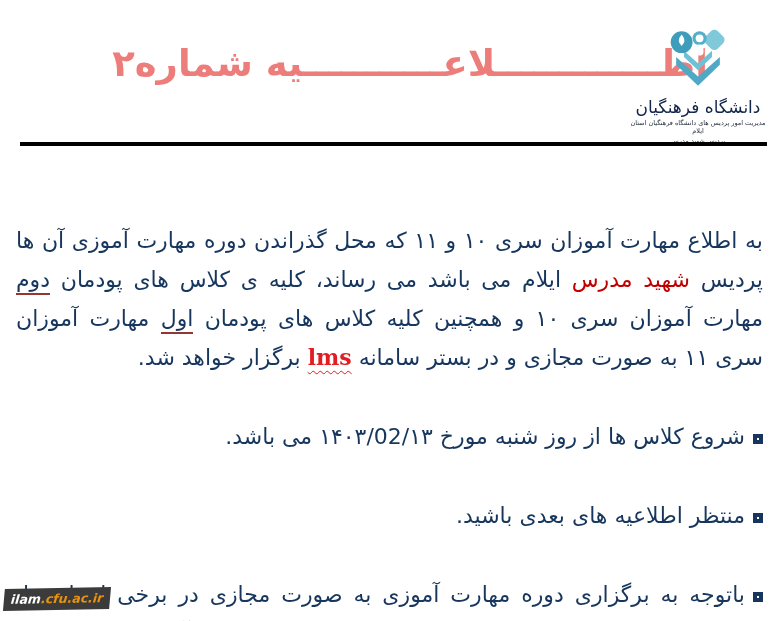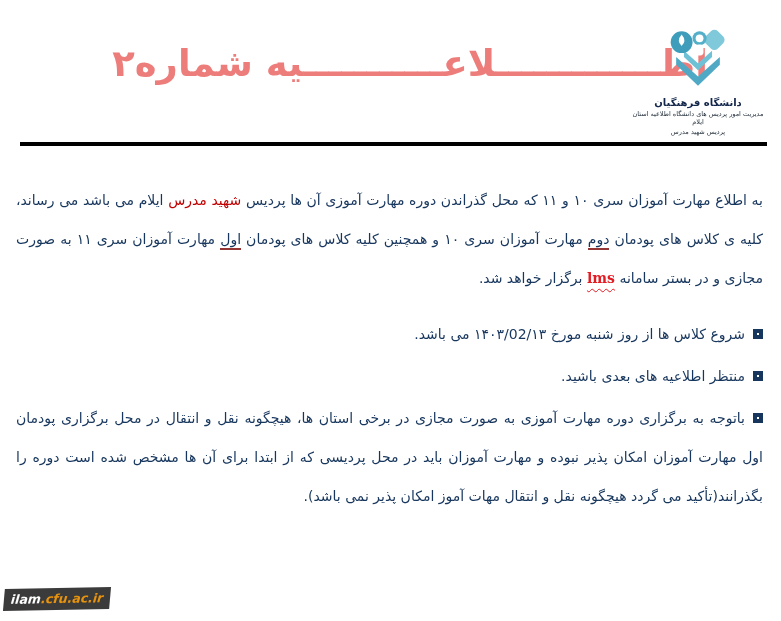--- a/index.html
+++ b/index.html
@@ -12,33 +12,33 @@
   .title {
     position:absolute; top:42px; left:100px; width:620px;
     text-align:center; font-size:37px; font-weight:bold;
     color:var(--title, #ED7D7B); letter-spacing:0px; white-space:nowrap;
   }
   .logo {
     position:absolute; top:18px; right:14px; width:138px; text-align:center;
     direction:rtl;
   }
   .logo svg { display:block; margin:0 auto; }
-  .logo .uni  { font-size:10px; font-weight:bold; color:var(--uni_text, #12254A); margin-top:1px; }
+  .logo .uni  { font-size:17px; font-weight:normal; color:var(--uni_text, #12254A); margin-top:1px; }
   .logo .sub  { font-size:6.5px; color:#24303d; margin-top:2px; line-height:8px; }
   .rule {
     position:absolute; top:142px; left:20px; right:14px; height:4px;
     background:var(--rule, #000); border:none;
   }
   
   .content {
     position:absolute; top:181px; left:16px; right:18px;
     direction:rtl; color:var(--body, #17365D);
   }
   .para, .bullet {
-    font-size:14px; line-height:39px; text-align:justify;
+    font-size:22px; line-height:39px; text-align:justify;margin-top:40px;
   }
   .red { color:var(--accent_red, #C00000); }
   .u   { border-bottom:2px solid var(--underline, #943634); padding-bottom:1px; }
   .lms {
     color:var(--lms_red, #E31B23); font-weight:bold;
     font-family:"DejaVu Serif", serif;
     text-decoration-line:underline; text-decoration-style:wavy;
     text-decoration-color:var(--lms_red, #E31B23);
     text-decoration-thickness:1px; text-underline-offset:5px;
   }
@@ -72,21 +72,21 @@
       <path d="M22 50 L50 75 L78 50 L78 60 L50 87 L22 60 Z" fill="#4FA9C4"></path>
       <path d="M32 42 L50 58 L68 42 L68 50 L50 67 L32 50 Z" fill="#6FC2D6"></path>
       <circle cx="29" cy="31" r="14" fill="#3E9DBA"></circle>
       <path d="M29 21 q7 8 0 15 q-7 -7 0 -15" fill="#ffffff"></path>
       <rect x="60" y="17" width="22" height="22" rx="6" transform="rotate(45 71 28)" fill="#7FC9DB"></rect>
       <circle cx="52" cy="26" r="9" fill="#54AFC8"></circle>
       <circle cx="52" cy="26" r="5" fill="#ffffff"></circle>
       <rect x="47" y="34" width="10" height="14" rx="4" fill="#ffffff"></rect>
     </svg>
     <div class="uni">دانشگاه فرهنگیان</div>
-    <div class="sub">مدیریت امور پردیس های دانشگاه اطلاعیه استان ایلام</div>
+    <div class="sub">مدیریت امور پردیس های دانشگاه فرهنگیان استان ایلام</div>
     <div class="sub">پردیس شهید مدرس</div>
   </div>
 
   <div class="rule"></div>
 
   <div class="content" dir="rtl">
 
     <p class="para"><span>به اطلاع مهارت آموزان سری ۱۰ و ۱۱ که محل گذراندن دوره مهارت آموزی آن ها پردیس </span><span class="red">شهید مدرس</span><span> ایلام می باشد می رساند، کلیه ی کلاس های پودمان </span><span class="u">دوم</span><span> مهارت آموزان سری ۱۰ و همچنین کلیه کلاس های پودمان </span><span class="u">اول</span><span> مهارت آموزان سری ۱۱ به صورت مجازی و در بستر سامانه </span><span class="lms">lms</span><span> برگزار خواهد شد.</span></p>
 
     <div class="bullets">

